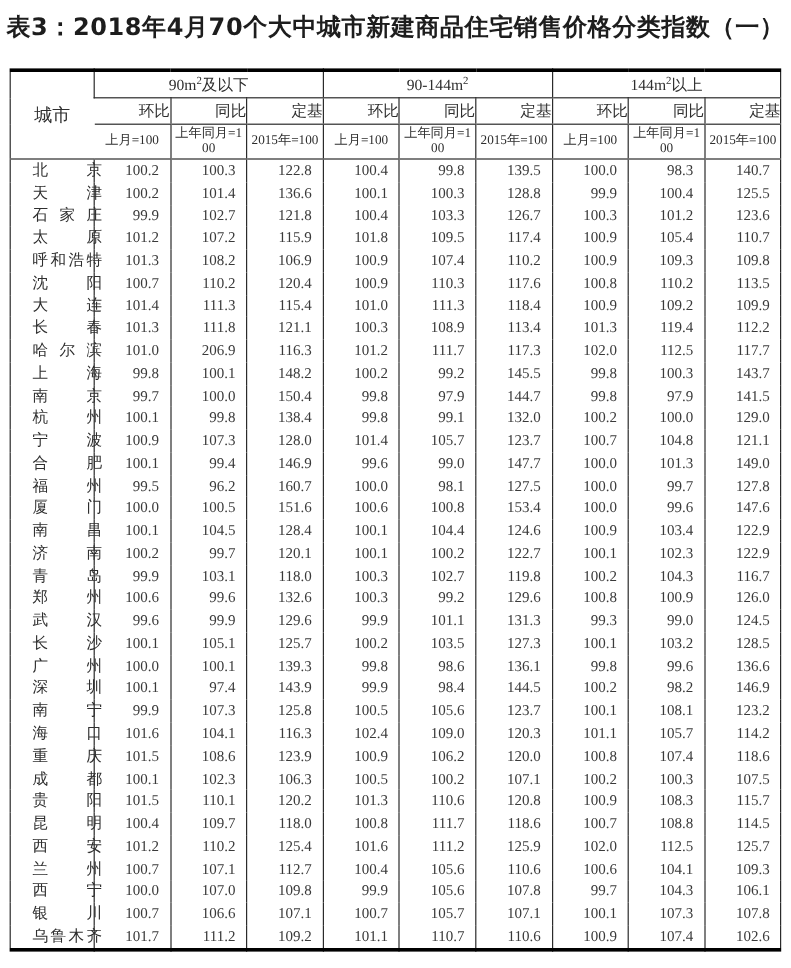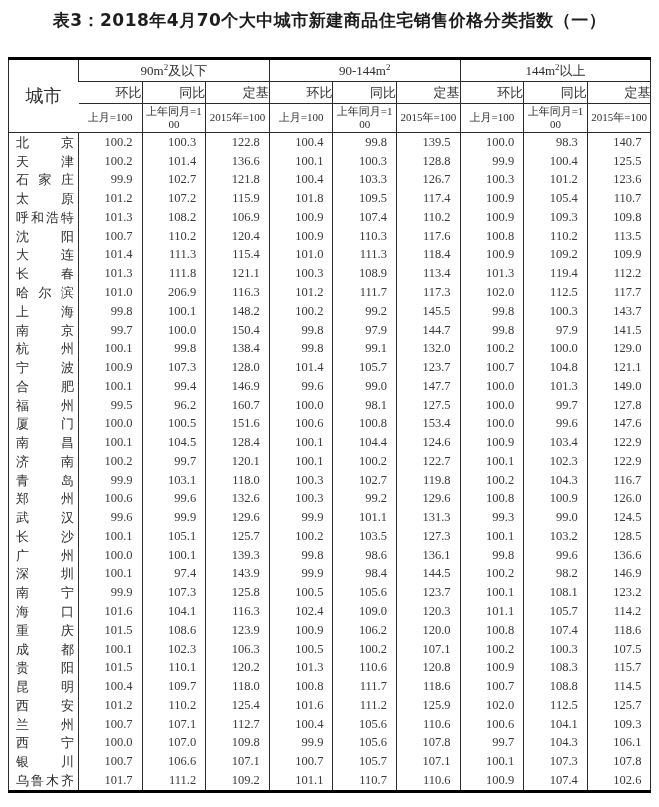--- a/index.html
+++ b/index.html
@@ -1,43 +1,43 @@
 <!DOCTYPE html>
 <html><head>
 <meta charset="utf-8">
 <style>
   html,body{margin:0;padding:0;background:#ffffff;}
   body{width:659px;height:807px;position:relative;overflow:hidden;
        font-family:"DejaVu Sans",sans-serif;color:#333;}
   .title{position:absolute;top:9px;left:0;width:659px;text-align:center;
-         font-size:17px;font-weight:bold;color:#1d1d1d;letter-spacing:0.5px;
+         font-size:20px;font-weight:bold;color:#1d1d1d;letter-spacing:0.5px;
          font-family:"DejaVu Sans",sans-serif;}
   table.idx{position:absolute;top:57px;left:8px;width:643px;
             border-collapse:collapse;table-layout:fixed;
             border-left:1px solid #2b2b2b;border-right:1px solid #2b2b2b;
             border-top:3px solid #000;border-bottom:3px solid #000;}
   col.c-city{width:70px;}
   col.c-val{width:63.6px;}
   th,td{padding:0;font-weight:normal;}
   thead th{border-left:1px solid #2b2b2b;border-bottom:1px solid #2b2b2b;
            text-align:center;vertical-align:middle;color:#2e2e2e;margin-left:24px;}
   thead th:first-child{border-left:none;}
-  th.city-h{font-size:18px;}
+  th.city-h{font-size:15px;}
   th.group-h{height:21px;font-size:13px;
              font-family:"Liberation Serif","DejaVu Serif",serif;}
   th.group-h sup{font-size:9px;line-height:0;}
   th.sub-h{height:21px;font-size:13px;text-align:right;}
   th.base-h{height:28px;font-size:11px;line-height:1.2;
             font-family:"Liberation Serif","DejaVu Serif",serif;
             white-space:nowrap;overflow:hidden;}
   th.base-h.wrap{white-space:normal;word-break:break-all;padding:0 2px;}
   tbody td{border-left:1px solid #2b2b2b;height:18.77px;vertical-align:middle;}
   tbody td:first-child{border-left:none;}
   td.city{font-size:13px;color:#2e2e2e;}
-  td.city .nm{display:inline-block;width:58px;margin-left:7px;
+  td.city .nm{display:inline-block;width:58px;margin-left:18px;
               text-align:justify;text-align-last:justify;line-height:1;}
   td.val{text-align:right;padding-right:9px;font-size:12.5px;color:#3a3a3a;
          font-family:"Liberation Serif","DejaVu Serif",serif;}
 </style>
 </head>
 <body>
 
 <div class="title">表3：2018年4月70个大中城市新建商品住宅销售价格分类指数（一）</div>
 
 <table class="idx">

